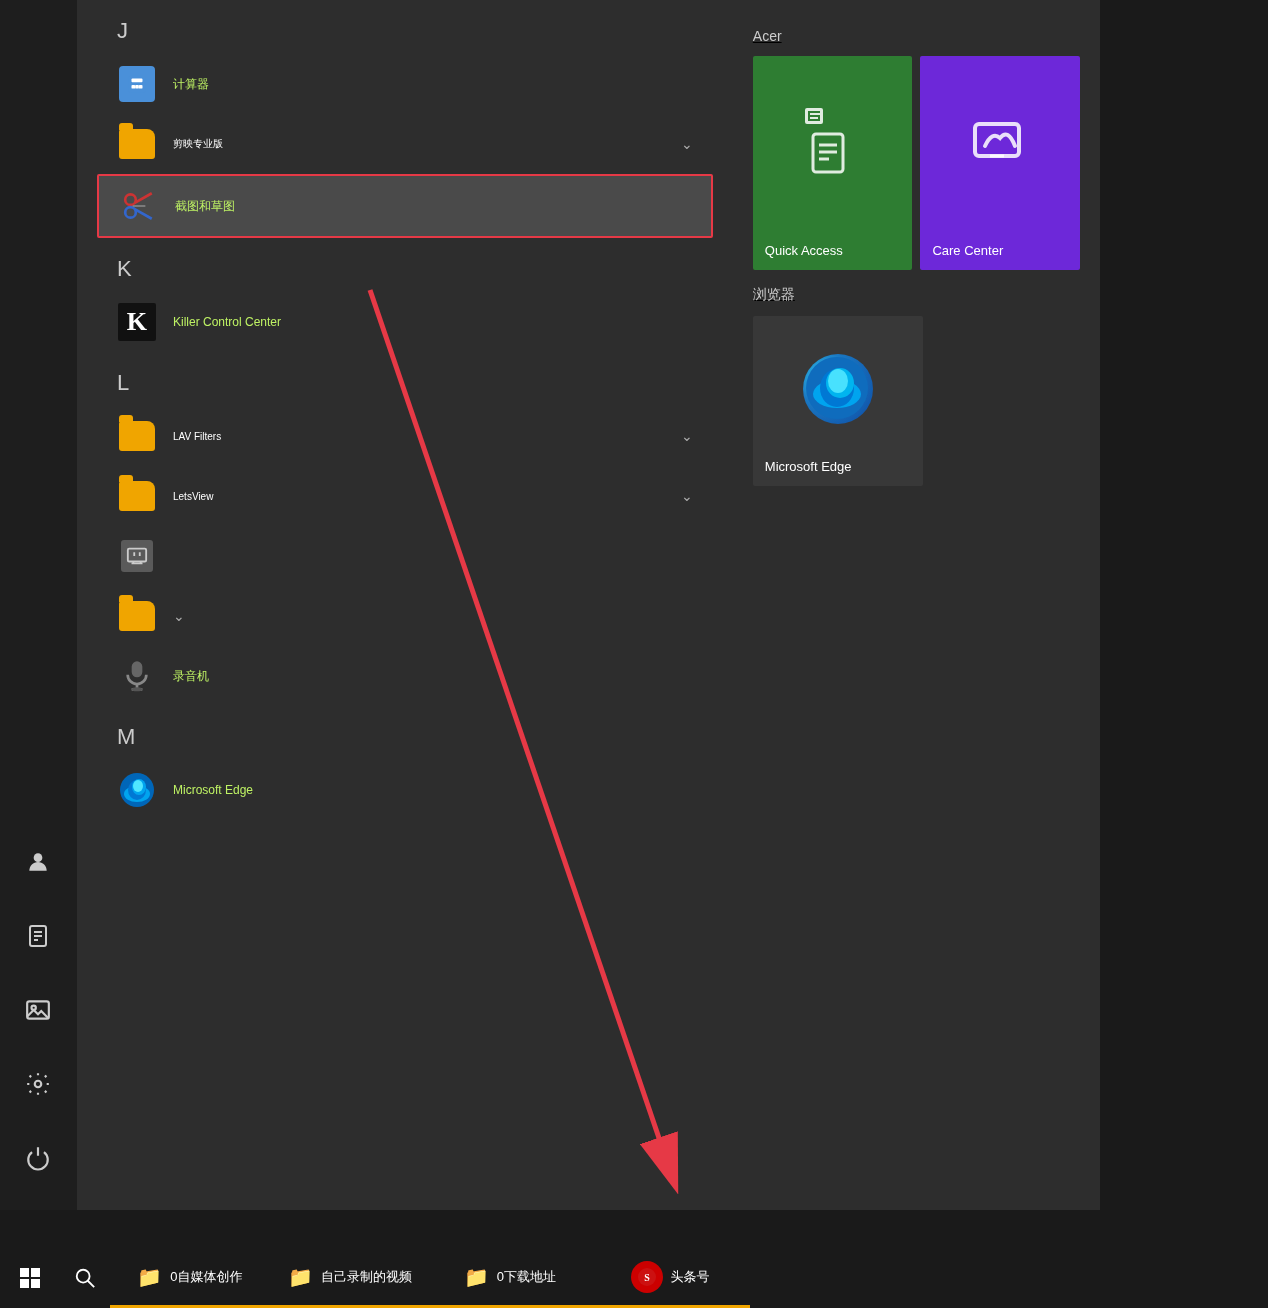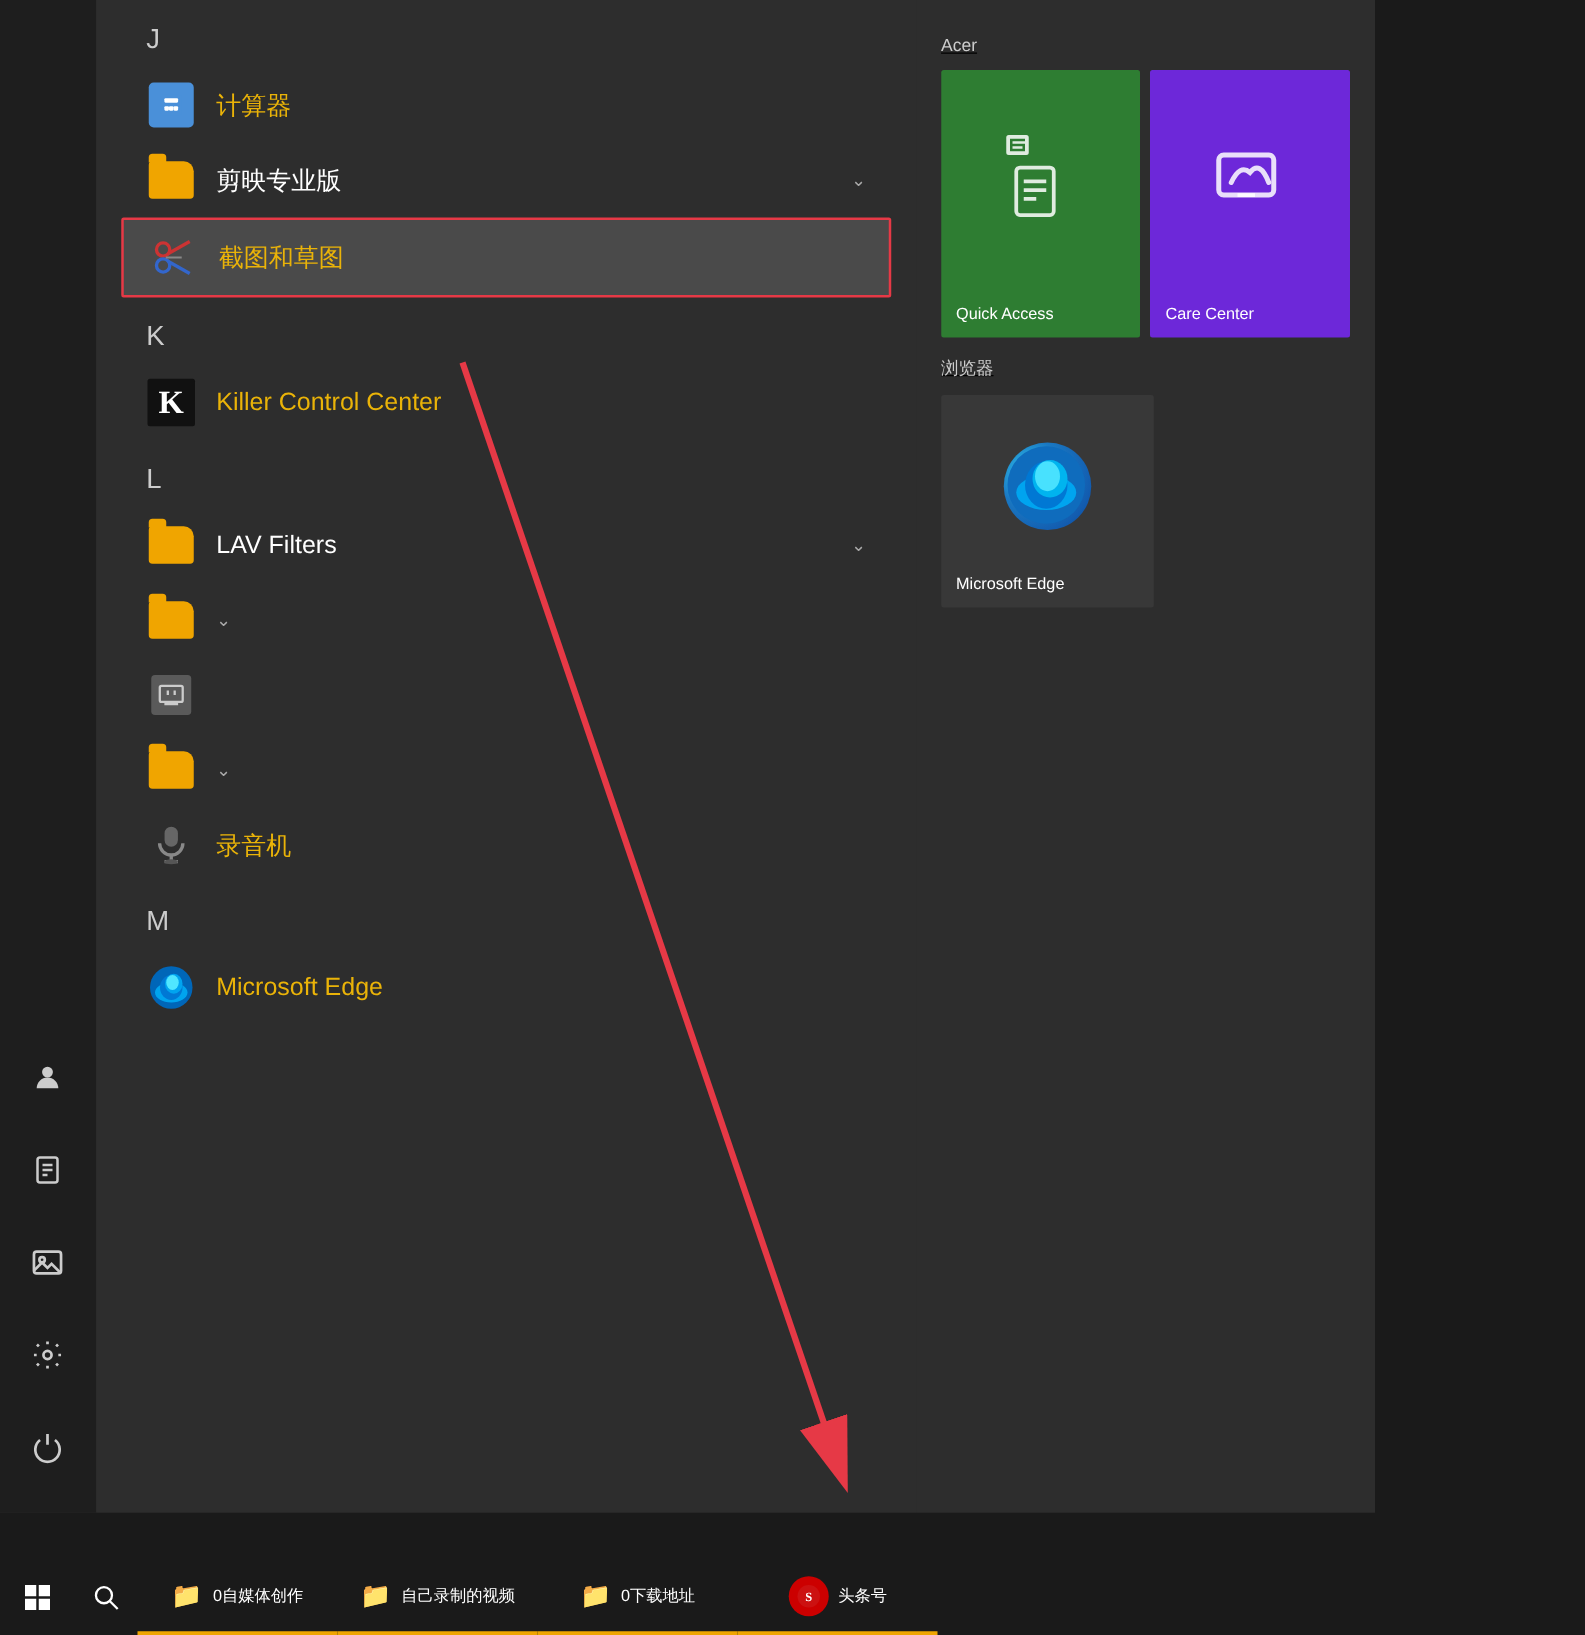--- a/index.html
+++ b/index.html
@@ -82,22 +82,22 @@
       height: 40px;
       margin-right: 16px;
       display: flex;
       align-items: center;
       justify-content: center;
       flex-shrink: 0;
       font-size: 26px;
     }
 
     .app-name {
-      font-size: 20px;
-      color: #eab308;
+      font-size: 12px;
+      color: #bef264;
       flex: 1;
     }
 
     .folder-item {
       display: flex;
       align-items: center;
       padding: 10px 20px;
       cursor: pointer;
       min-height: 52px;
     }
@@ -106,21 +106,21 @@
       width: 40px;
       height: 40px;
       margin-right: 16px;
       display: flex;
       align-items: center;
       justify-content: center;
       flex-shrink: 0;
     }
 
     .folder-name {
-      font-size: 20px;
+      font-size: 10px;
       color: #ffffff;
       flex: 1;
     }
 
     .chevron {
       color: #aaaaaa;
       font-size: 14px;
     }
 
     
@@ -446,20 +446,21 @@
         <div class="folder-yellow"></div>
       </div>
       <span class="folder-name">LAV Filters</span>
       <span class="chevron">⌄</span>
     </div>
 
     <div class="folder-item">
       <div class="folder-icon">
         <div class="folder-yellow"></div>
       </div>
+      <span class="folder-name">LetsView</span>
       <span class="chevron">⌄</span>
     </div>
 
     <div class="app-item">
       <div class="app-icon">
         <div class="connect-icon">
           <svg width="22" height="22" viewBox="0 0 24 24" fill="none" stroke="#cccccc" stroke-width="2">
             <rect x="2" y="4" width="20" height="14" rx="1.5"></rect>
             <path d="M8 18v2M16 18v2M6 20h12"></path>
             <path d="M8 8h2v4H8zM14 8h2v4h-2z" fill="#cccccc" stroke="none"></path>

